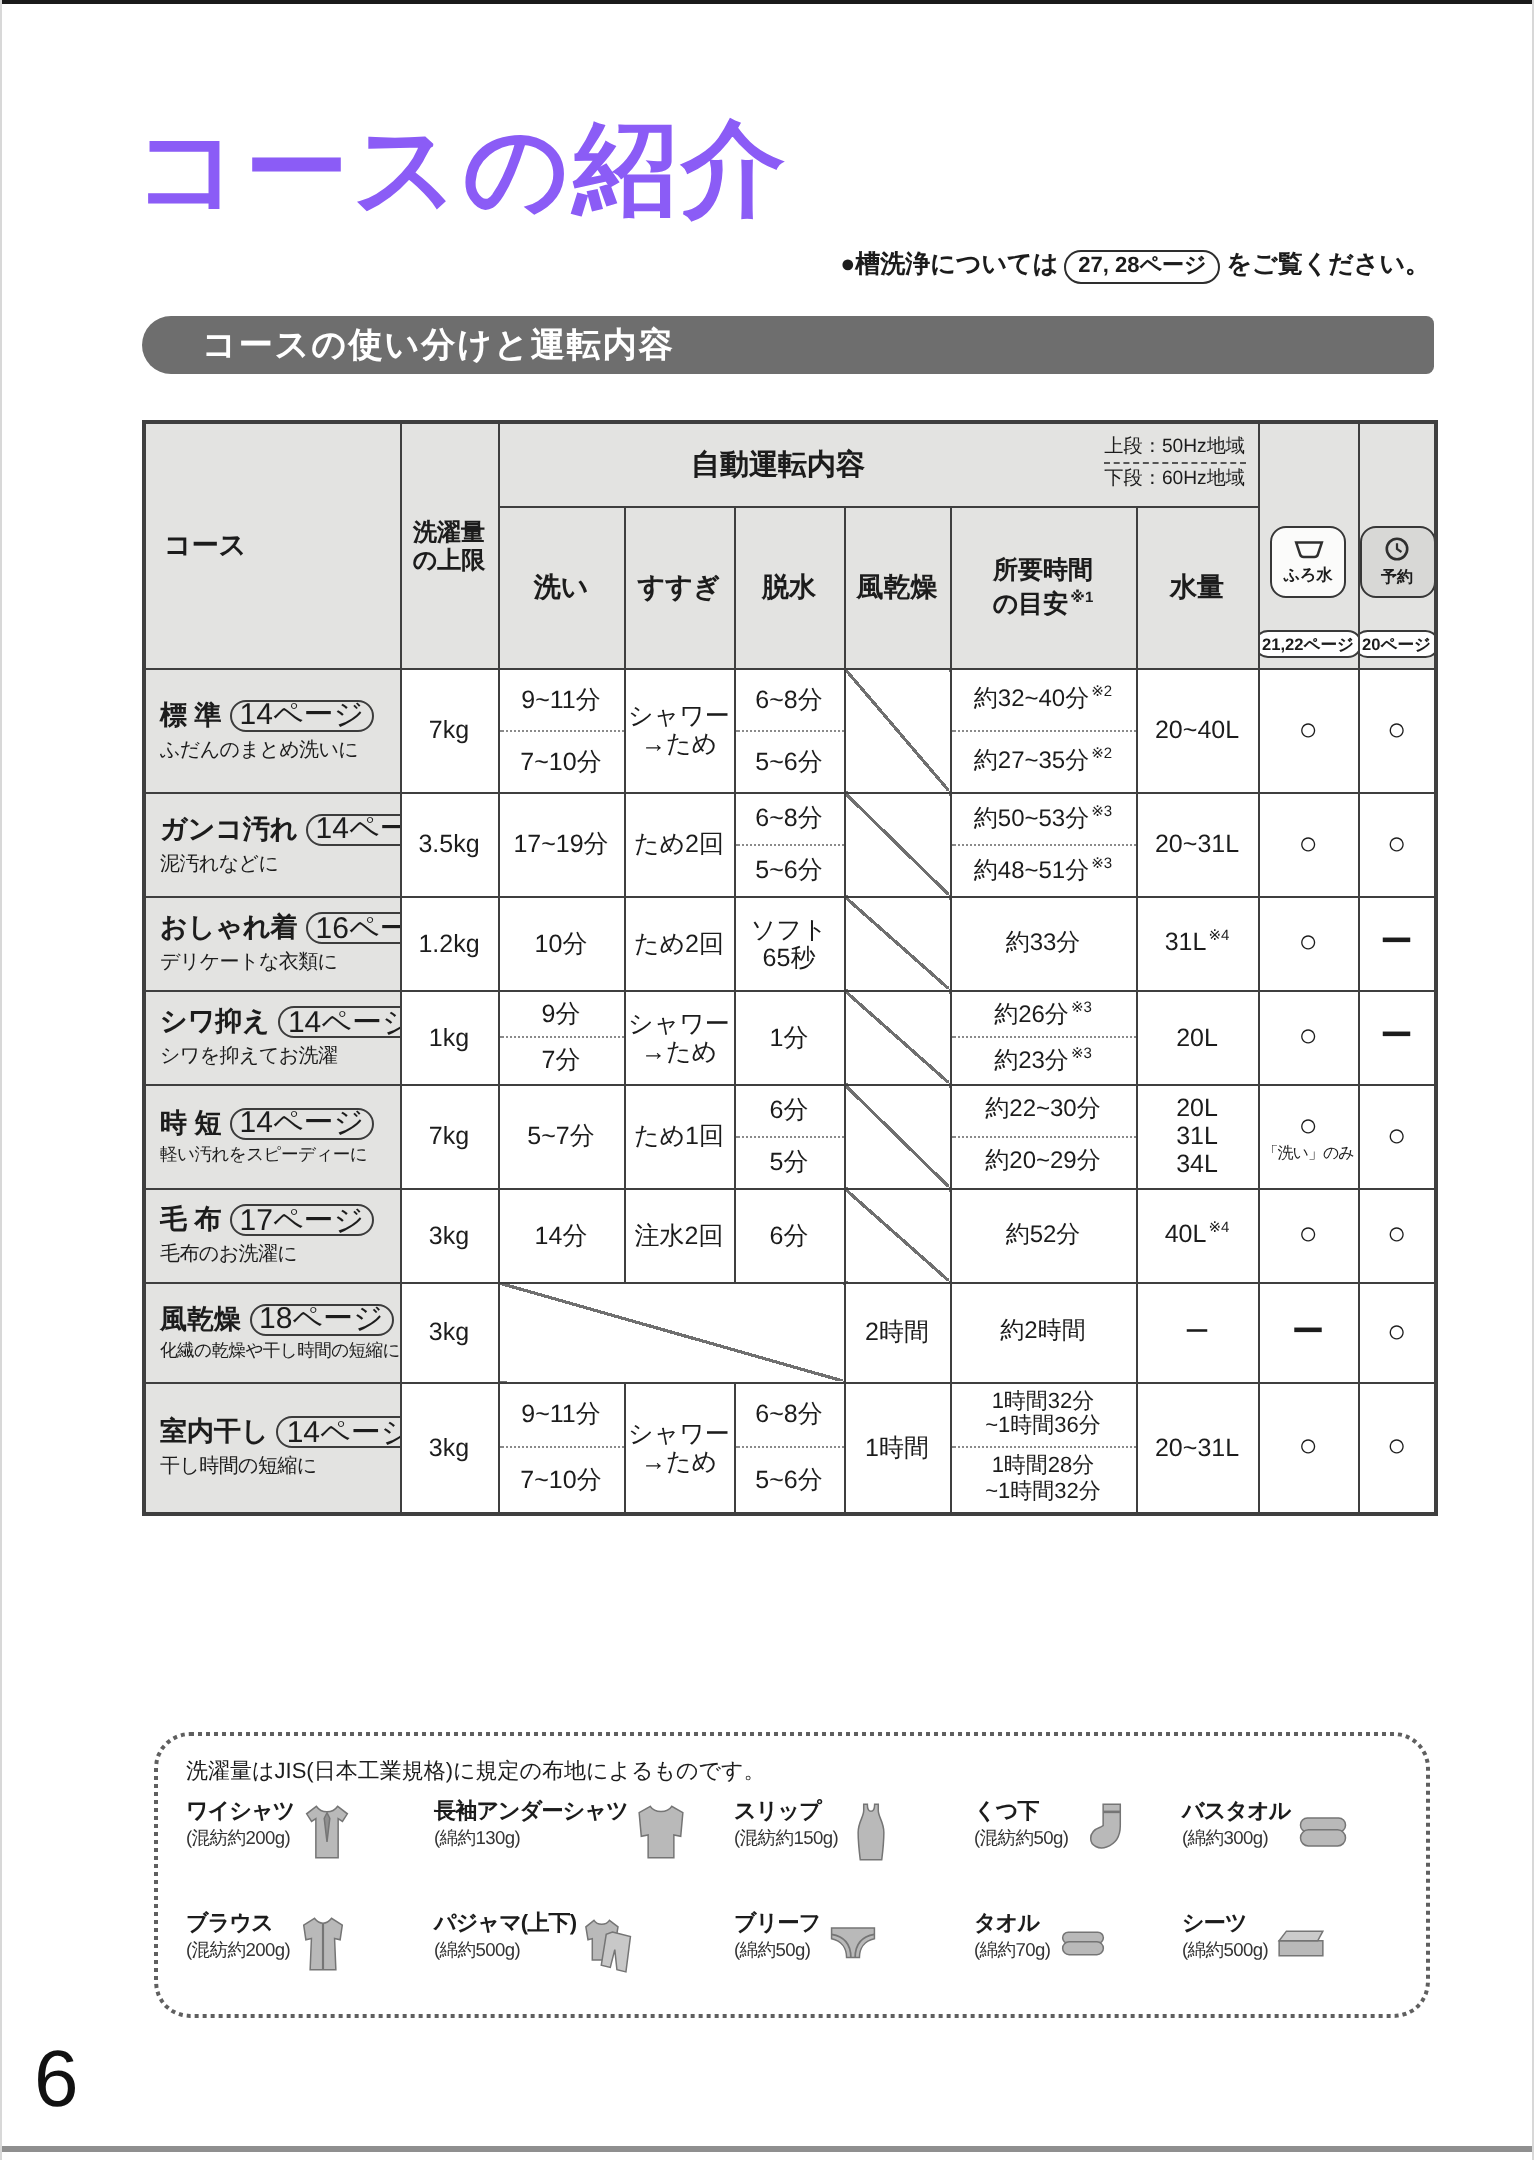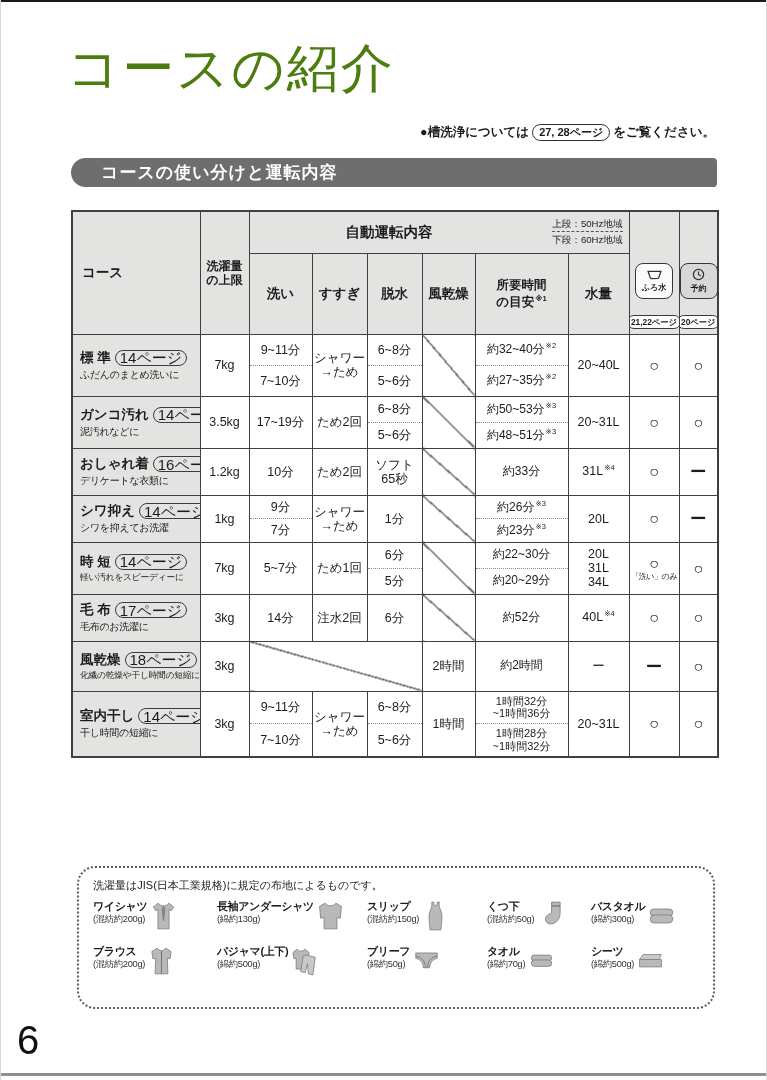--- a/index.html
+++ b/index.html
@@ -2,22 +2,22 @@
 <html><head>
 <meta charset="utf-8">
 <style>
   html,body{margin:0;padding:0;background:#fff;}
   .page{position:relative;width:767px;height:1080px;background:#ffffff;overflow:hidden;
         font-family:"Liberation Sans","DejaVu Sans",sans-serif;color:#1c1c1c;
         border-left:1px solid #d8d8d8;border-right:1px solid #d8d8d8;box-sizing:border-box;}
   .top-edge{position:absolute;top:0;left:0;width:100%;height:2px;background:#1a1a1a;}
   .bottom-rule{position:absolute;top:1073px;left:0;width:100%;height:3px;background:#8f8f8f;}
 
-  .title{position:absolute;left:66px;top:34px;margin:0;font-size:52px;font-weight:400;
-         letter-spacing:2px;color:#4d7c0f;}
+  .title{position:absolute;left:66px;top:50px;margin:0;font-size:52px;font-weight:700;
+         letter-spacing:2px;color:#8b5cf6;}
 
   .top-note{position:absolute;top:124px;right:51px;font-size:12.5px;font-weight:bold;white-space:nowrap;}
   .top-note .pill{display:inline-block;border:1.3px solid #2e2e2e;border-radius:10px;
          padding:0 6px;font-size:11px;font-weight:bold;line-height:15px;margin:0 3px;}
 
   .section-bar{position:absolute;left:70px;top:158px;width:646px;height:29px;background:#6e6e6e;
          border-radius:15px 4px 4px 15px;color:#ffffff;font-size:17px;font-weight:bold;
          line-height:29px;padding-left:30px;box-sizing:border-box;letter-spacing:1px;}
 
   
@@ -75,21 +75,21 @@
   .slash{background-image:linear-gradient(to right top,transparent calc(50% - 0.8px),
          #6f6f6f calc(50% - 0.8px),#6f6f6f calc(50% + 0.8px),transparent calc(50% + 0.8px));}
   .mark{font-size:16px;font-weight:bold;line-height:17px;}
   .mark-note{font-size:8px;line-height:9px;letter-spacing:-0.5px;}
 
   .footnotes{position:absolute;left:72px;top:742px;font-size:11px;line-height:14.6px;color:#1f1f1f;}
 
   .garment-box{position:absolute;left:76px;top:866px;width:638px;height:143px;border:2px dotted #5f5f5f;
          border-radius:18px;box-sizing:border-box;padding:10px 12px 6px 14px;}
   .garment-intro{font-size:11px;margin-bottom:7px;}
-  .garment-grid{display:grid;grid-template-columns:124px 150px 120px 104px 116px;row-gap:14px;}
+  .garment-grid{display:grid;grid-template-columns:124px 150px 120px 104px 116px;row-gap:25px;}
   .g-item{display:flex;align-items:flex-start;gap:3px;}
   .g-name{font-size:11px;font-weight:bold;white-space:nowrap;letter-spacing:-0.4px;line-height:13px;}
   .g-weight{font-size:9.3px;color:#333;white-space:nowrap;letter-spacing:-0.3px;line-height:12px;}
   .g-icon svg{width:27px;height:30px;display:block;margin-top:1px;}
 
   .page-number{position:absolute;left:16px;top:1018px;font-size:40px;color:#111;}
 </style>
 </head>
 <body>
 

